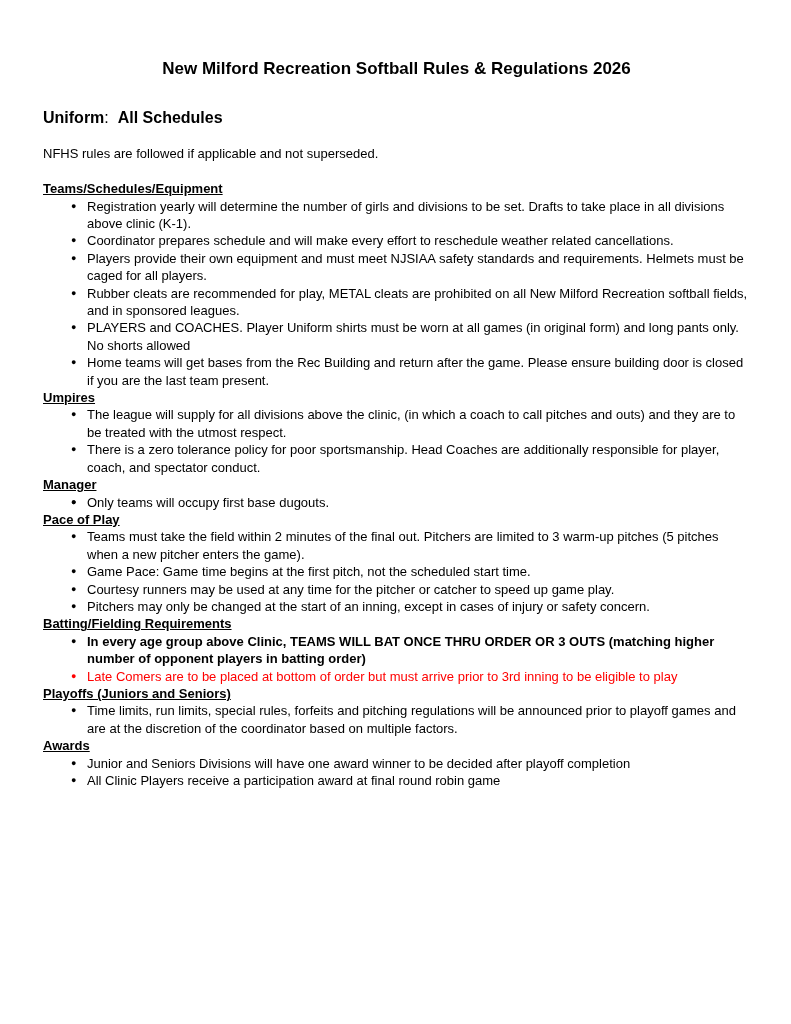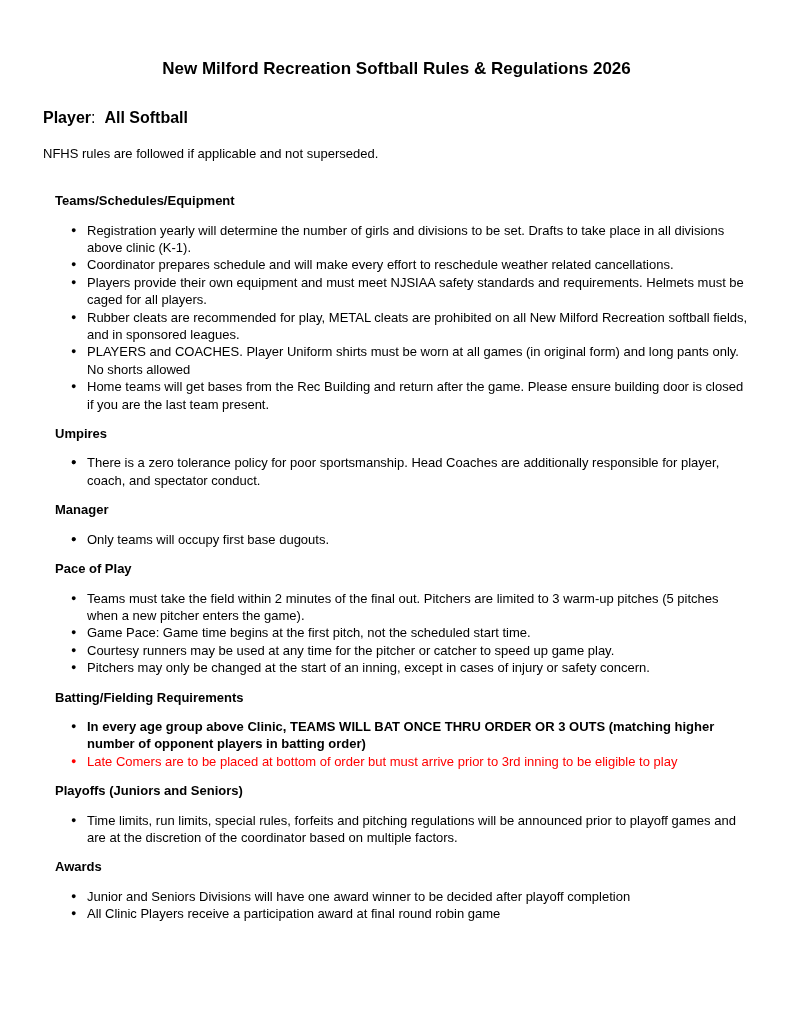--- a/index.html
+++ b/index.html
@@ -43,22 +43,23 @@
     font-size: 13px;
     line-height: 17.4px;
   }
   .paragraph {
     margin: 0;
   }
   .blank-line {
     height: 17.4px;
   }
   .section-heading {
-    margin: 12px;
+    margin: 0;
     font-weight: bold;
+    text-decoration: underline;
   }
   ul.bullets {
     margin: 0;
     padding: 0;
     list-style: none;
   }
   ul.bullets li {
     position: relative;
     padding-left: 44px;
     margin: 0;
@@ -74,41 +75,41 @@
     font-weight: bold;
   }
 </style>
 </head>
 <body>
 
 <div class="page">
 
   <h1 class="doc-title">New Milford Recreation Softball Rules &amp; Regulations 2026</h1>
 
-  <h2 class="general-heading"><span>Player</span><span class="sep">:  </span><span>All Softball</span></h2>
+  <h2 class="general-heading"><span>Uniform</span><span class="sep">:  </span><span>All Schedules</span></h2>
 
   <div id="intro">
       <div class="blank-line"></div>
       <p class="paragraph body-text"><span class="seg-normal">NFHS rules are followed if applicable and not superseded.</span></p>
       <div class="blank-line"></div>
     </div>
 
   <div id="sections">
       <h3 class="section-heading">Teams/Schedules/Equipment</h3>
       <ul class="bullets">
         <li class="bullet-text" style="color: rgb(0, 0, 0);"><span class="dot">●</span><span>Registration yearly will determine the number of girls and divisions to be set. Drafts to take place in all divisions above clinic (K-1).</span></li>
         <li class="bullet-text" style="color: rgb(0, 0, 0);"><span class="dot">●</span><span>Coordinator prepares schedule and will make every effort to reschedule weather related cancellations.</span></li>
         <li class="bullet-text" style="color: rgb(0, 0, 0);"><span class="dot">●</span><span>Players provide their own equipment and must meet NJSIAA safety standards and requirements. Helmets must be caged for all players.</span></li>
         <li class="bullet-text" style="color: rgb(0, 0, 0);"><span class="dot">●</span><span>Rubber cleats are recommended for play, METAL cleats are prohibited on all New Milford Recreation softball fields, and in sponsored leagues.</span></li>
         <li class="bullet-text" style="color: rgb(0, 0, 0);"><span class="dot">●</span><span>PLAYERS and COACHES. Player Uniform shirts must be worn at all games (in original form) and long pants only. No shorts allowed</span></li>
         <li class="bullet-text" style="color: rgb(0, 0, 0);"><span class="dot">●</span><span>Home teams will get bases from the Rec Building and return after the game. Please ensure building door is closed if you are the last team present.</span></li>
       </ul>
       <h3 class="section-heading">Umpires</h3>
       <ul class="bullets">
-        <li class="bullet-text" style="color: rgb(0, 0, 0);"><span class="dot">●</span></li>
+        <li class="bullet-text" style="color: rgb(0, 0, 0);"><span class="dot">●</span><span>The league will supply for all divisions above the clinic, (in which a coach to call pitches and outs) and they are to be treated with the utmost respect.</span></li>
         <li class="bullet-text" style="color: rgb(0, 0, 0);"><span class="dot">●</span><span>There is a zero tolerance policy for poor sportsmanship. Head Coaches are additionally responsible for player, coach, and spectator conduct.</span></li>
       </ul>
       <h3 class="section-heading">Manager</h3>
       <ul class="bullets">
         <li class="bullet-text" style="color: rgb(0, 0, 0);"><span class="dot">●</span></li>
         <li class="bullet-text" style="color: rgb(0, 0, 0);"><span class="dot">●</span><span>Only teams will occupy first base dugouts.</span></li>
       </ul>
       <h3 class="section-heading">Pace of Play</h3>
       <ul class="bullets">
         <li class="bullet-text" style="color: rgb(0, 0, 0);"><span class="dot">●</span><span>Teams must take the field within 2 minutes of the final out. Pitchers are limited to 3 warm-up pitches (5 pitches when a new pitcher enters the game).</span></li>

